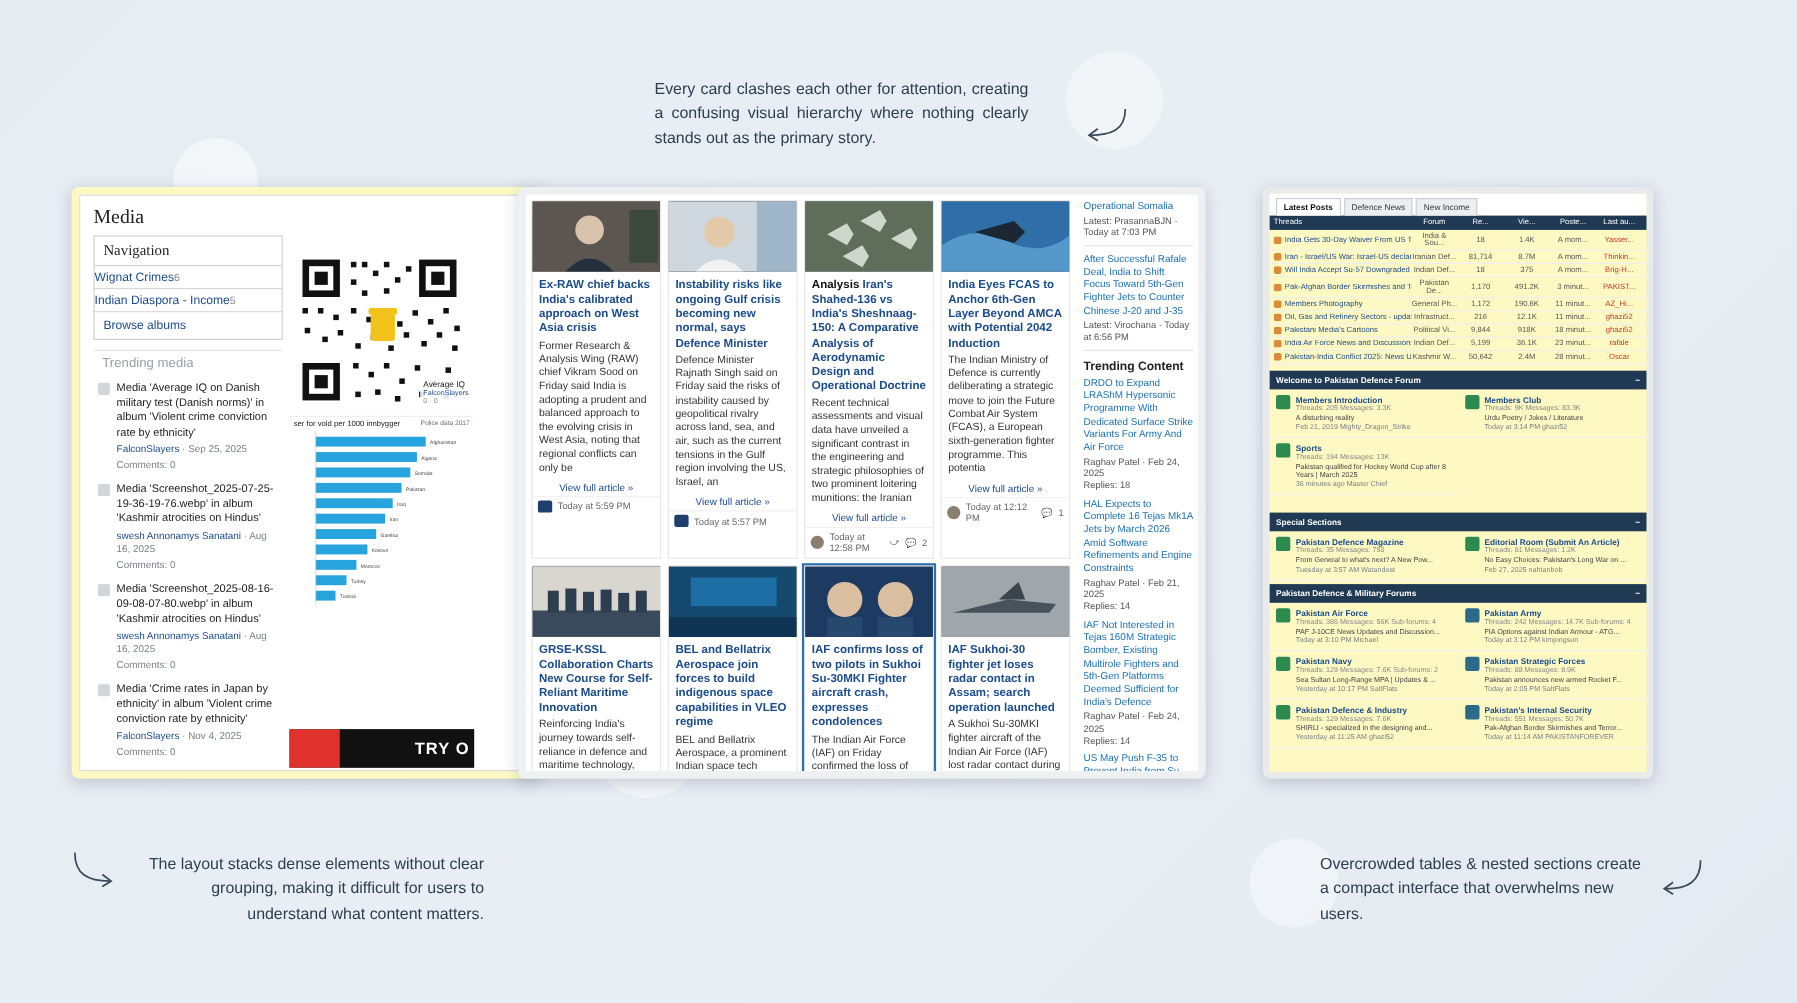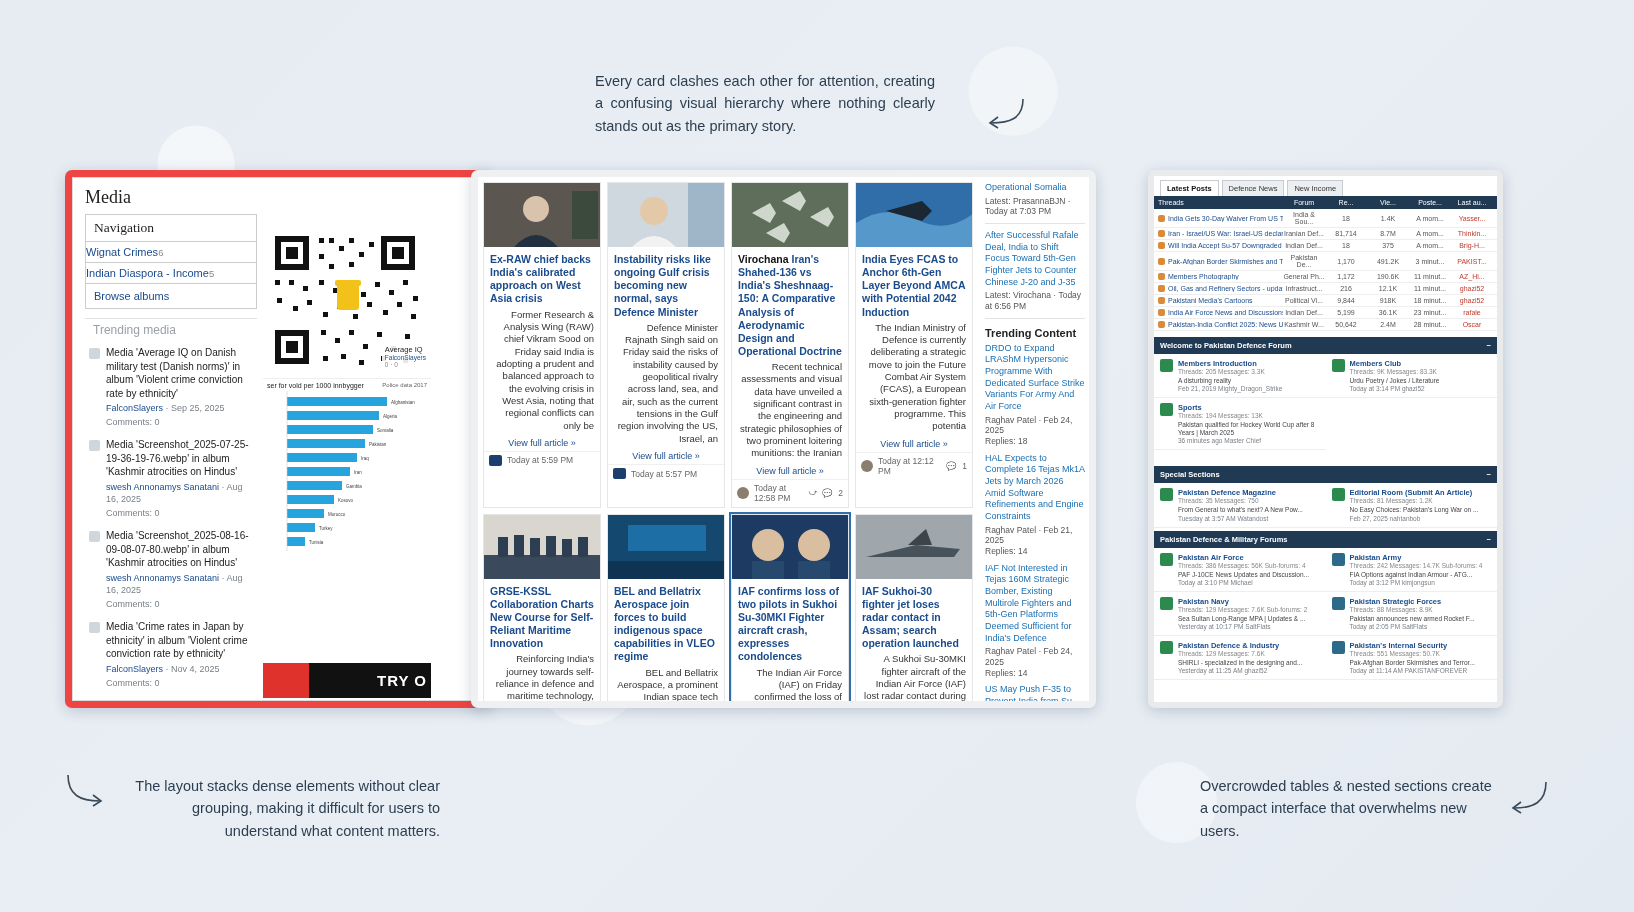--- a/index.html
+++ b/index.html
@@ -35,21 +35,21 @@
   
   .panel {
     position:absolute; z-index:3;
     background:#fff;
     border-radius:7px;
     box-shadow:0 3px 14px rgba(40,60,90,.22);
     overflow:hidden;
   }
 
   
-  #media-panel { left:65px; top:170px; width:427px; height:538px; background:#ef4444; }
+  #media-panel { left:65px; top:170px; width:427px; height:538px; background:#fef9c3; }
   #media-panel .pi { position:absolute; inset:7px; background:#fff; border:1px solid #d9dcd9; overflow:hidden; }
   .media-title { font-size:18px; color:#222; padding:9px 0 6px 12px; font-family:"Liberation Serif", serif;}
   .nav-box { position:absolute; left:12px; top:36px; width:172px; }
   .nav-head {
     border:1px solid #ccc; background:#fff; padding:5px 8px; font-size:13.5px; color:#222;
     font-family:"Liberation Serif", serif;
   }
   .nav-row {
     border:1px solid #ccc; border-top:none; background:#fff; padding:4px 0; font-size:11px; color:#1a4b8c;
     display:flex; justify-content:flex-start; align-items:center;
@@ -78,36 +78,36 @@
   .bottom-card { position:absolute; left:0; bottom:0; width:168px; height:35px; background:#111;}
 
   
   #news-panel { left:471px; top:170px; width:625px; height:538px; background:#eef0f2; }
   #news-panel .pi { position:absolute; inset:7px; background:#fff; overflow:hidden; }
   .news-grid { position:absolute; left:5px; top:5px; width:500px; display:flex; flex-wrap:wrap; gap:6px; }
   .card { width:118px; background:#fff; border:1px solid #e6e6e6; }
   .card .thumb { width:100%; height:64px; background:#4a5a6a; position:relative; overflow:hidden;}
   .card .ttl { font-size:10.5px; line-height:1.25; color:#1a4b8c; font-weight:bold; padding:6px 6px 3px; }
   .card .ttl .an { color:#111; font-weight:bold; }
-  .card .body { font-size:9.5px; line-height:1.3; color:#333; padding:0 6px 4px;text-align:right; }
+  .card .body { font-size:9.5px; line-height:1.3; color:#333; padding:0 6px 4px; }
   .card .more { font-size:9px; color:#1a4b8c; text-align:center; padding:2px 6px 3px; }
   .card .foot { display:flex; align-items:center; gap:5px; padding:3px 5px 4px; font-size:8.5px; color:#666; border-top:1px solid #f0f0f0;}
   .sq { width:13px;height:11px;background:#1d3f6e;border-radius:2px; flex:0 0 13px;}
   .av { width:12px;height:12px;border-radius:50%;background:#8a7f6e; flex:0 0 12px;}
 
   .news-side { position:absolute; right:4px; top:5px; width:100px; font-size:9px; }
   .side-link { color:#1a6fb4; line-height:1.3; display:block; margin-bottom:2px;}
   .side-meta { color:#555; font-size:8.5px; line-height:1.25;}
   .side-hd { font-size:11px; color:#222; font-weight:bold; margin:8px 0 4px; }
   .side-item { margin-bottom:6px; }
   .side-sep { border-top:1px solid #e3e3e3; margin:6px 0; }
 
   
   #forum-panel { left:1148px; top:170px; width:355px; height:538px; background:#e8eaec; }
-  #forum-panel .pi { position:absolute; inset:6px; background:#ffffff; overflow:hidden; }
+  #forum-panel .pi { position:absolute; inset:6px; background:#fef9c3; overflow:hidden; }
   .f-tabs { display:flex; gap:3px; background:#fff; padding:4px 6px 0; }
   .f-tab { font-size:7.5px; padding:3px 6px; border:1px solid #c8ccd0; border-bottom:none; background:#eceff1; color:#333;}
   .f-tab.on { background:#fff; color:#111; font-weight:bold;}
   .f-tablebar { background:#1f3a52; color:#fff; font-size:7px; display:flex; padding:3px 4px; }
   .f-tablebar .c1{flex:1;} .f-tablebar .c{width:42px;text-align:center;}
   .f-row { display:flex; align-items:center; font-size:7px; padding:2px 4px; border-bottom:1px solid #eee; color:#1a4b8c;}
   .f-row .c1{flex:1; overflow:hidden; white-space:nowrap; text-overflow:ellipsis; display:flex; gap:3px; align-items:center;}
   .f-row .c{width:42px; text-align:center; color:#555;}
   .f-row .c.usr{color:#c0392b;}
   .f-dot{width:7px;height:7px;border-radius:2px;flex:0 0 7px;background:#d98b3a;}
@@ -378,21 +378,21 @@
               <rect width="118" height="64" fill="#5e6e5a"></rect>
               <g fill="#cfd6cc">
                 <path d="M20 30 l18 -10 l6 10 l-6 10 z"></path>
                 <path d="M50 18 l18 -10 l6 10 l-6 10 z"></path>
                 <path d="M78 34 l18 -10 l6 10 l-6 10 z"></path>
                 <path d="M34 50 l18 -10 l6 10 l-6 10 z"></path>
               </g>
             </svg>
         </div>
         <div class="ttl">
-          <span class="an">Virochana</span>
+          <span class="an">Analysis</span>
           <span>Iran's Shahed-136 vs India's Sheshnaag-150: A Comparative Analysis of Aerodynamic Design and Operational Doctrine</span>
         </div>
         <div class="body">Recent technical assessments and visual data have unveiled a significant contrast in the engineering and strategic philosophies of two prominent loitering munitions: the Iranian</div>
         <div class="more">View full article »</div>
         <div class="foot">
           <span class="av"></span>
           <span>Today at 12:58 PM</span>
           <span>⤻</span>
           <span>💬</span>
           <span>2</span>

